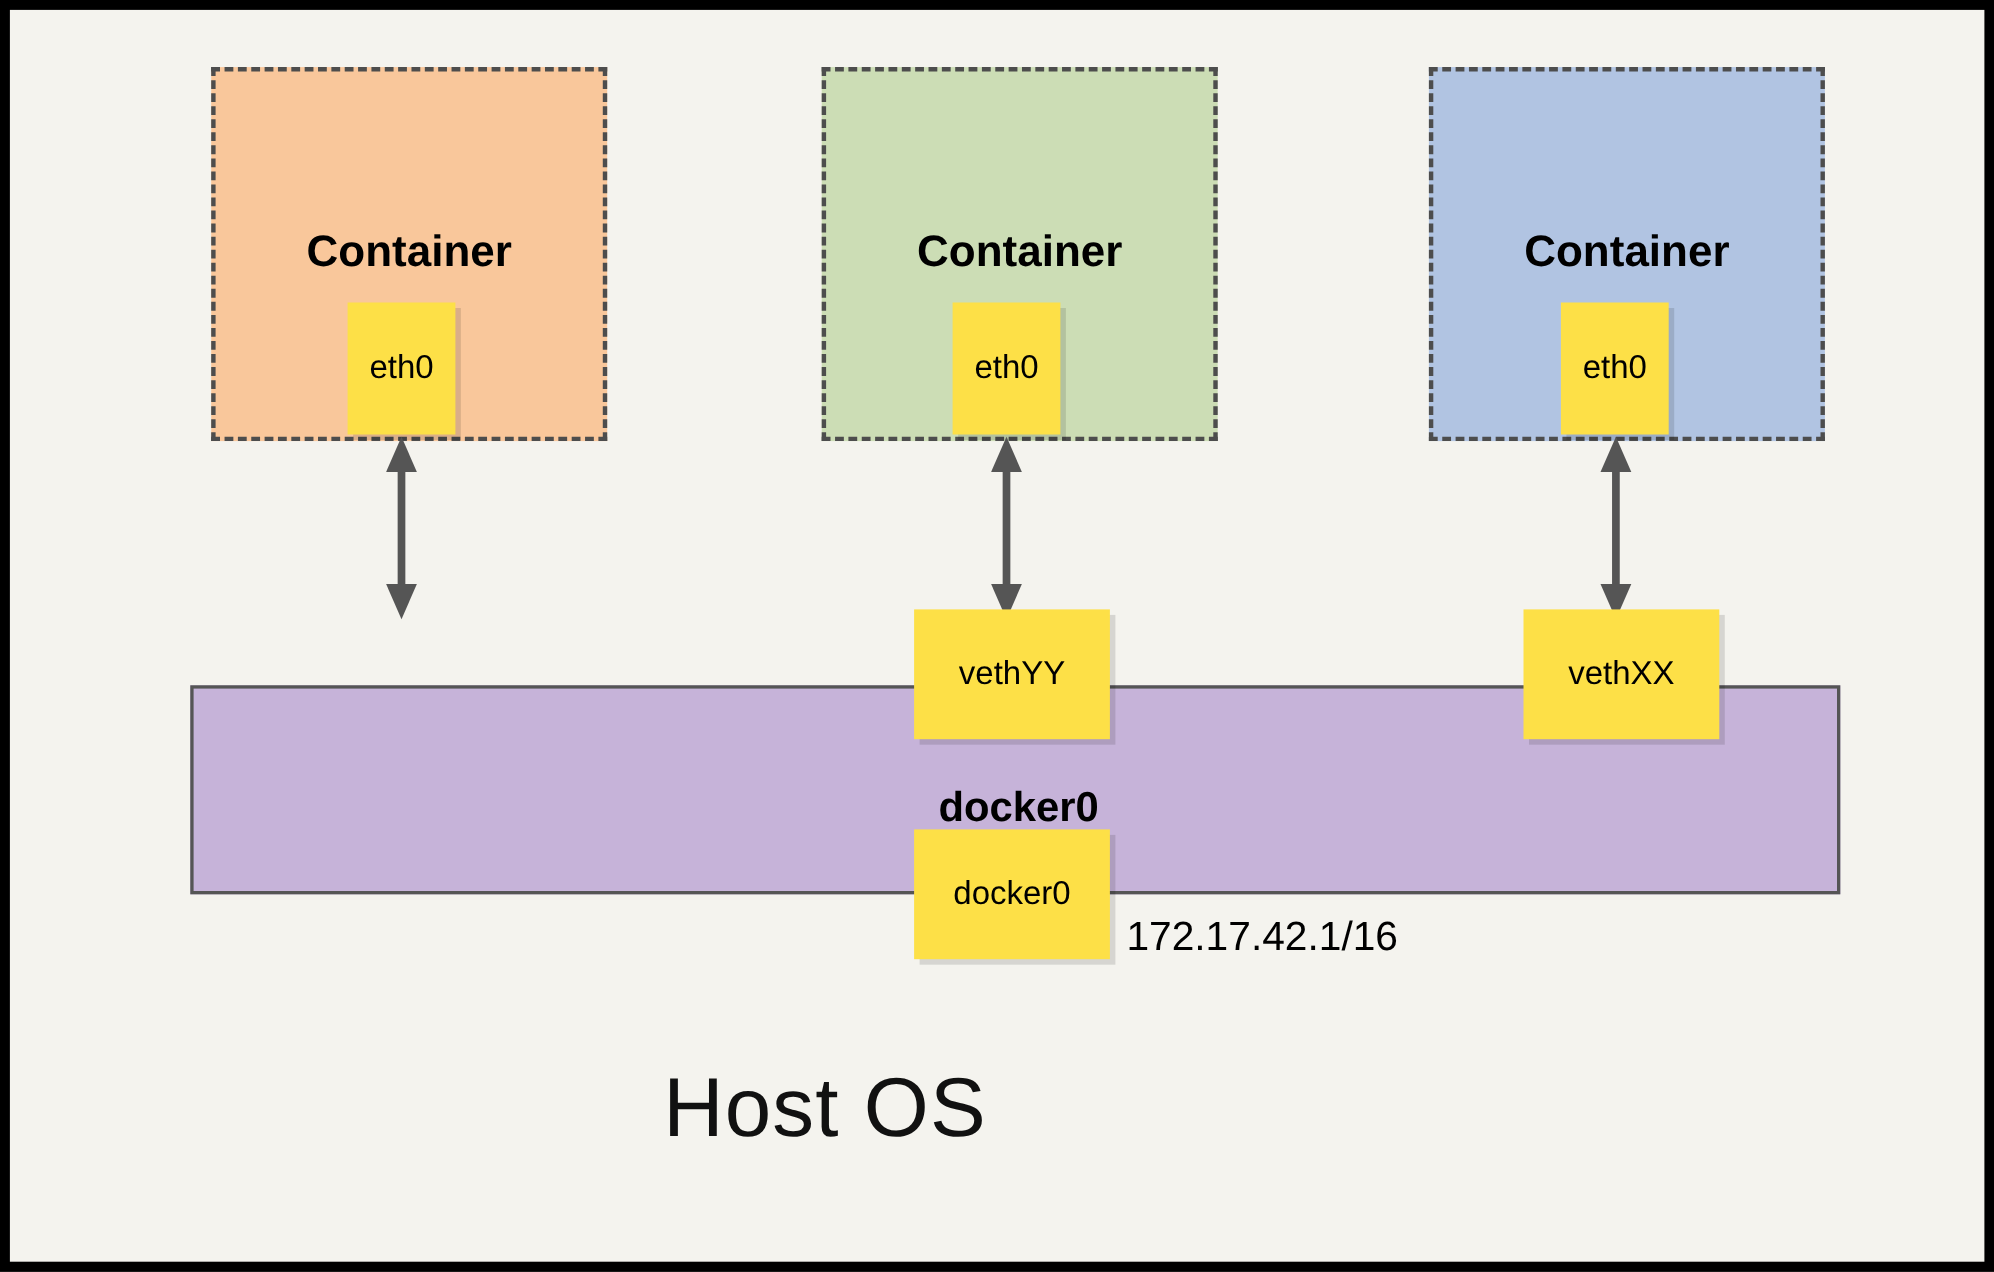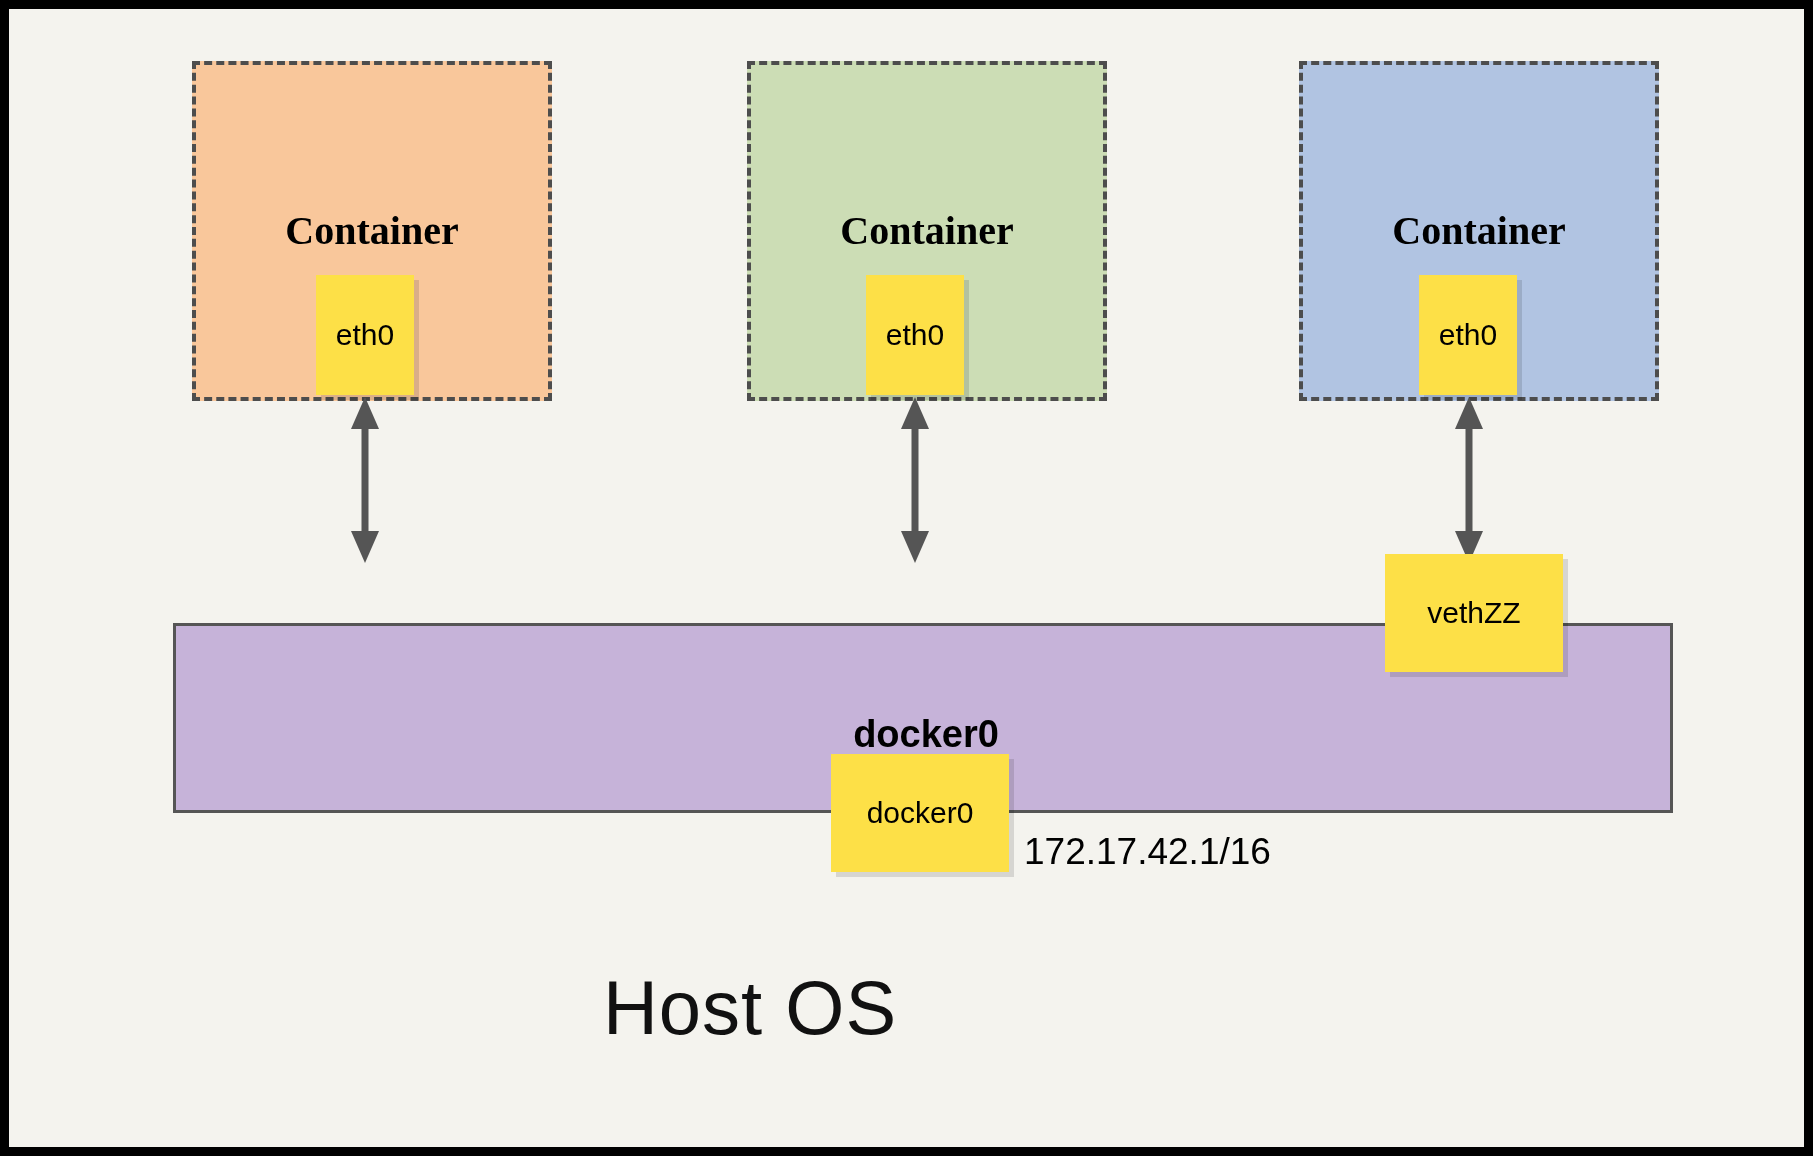--- a/index.html
+++ b/index.html
@@ -33,21 +33,20 @@
     box-sizing: border-box;
   }
 
   
   .container-box {
     position: absolute;
     box-sizing: border-box;
     border: 4px dashed #4d4d4d;
     top: 52px;
     height: 340px;
-    font-family: Liberation Serif, serif;
   }
   .container-title {
     position: absolute;
     top: 142px;
     left: 0;
     width: 100%;
     text-align: center;
     font-size: 40px;
     font-weight: bold;
     color: #000000;
@@ -179,21 +178,22 @@
     <svg class="arrow-svg" id="arrow-3" viewBox="0 0 60 170">
       <line x1="30" y1="24" x2="30" y2="146" stroke="#555555" stroke-width="7"></line>
       <polygon points="30,2 16,34 44,34" fill="#555555"></polygon>
       <polygon points="30,168 16,136 44,136" fill="#555555"></polygon>
     </svg>
 
     <div id="bridge-bar">
       <div id="bridge-label">docker0</div>
     </div>
 
-    <div class="chip veth-chip" id="veth-3">vethZZ</div>
+    <div class="chip veth-chip" id="veth-2">vethYY</div>
+    <div class="chip veth-chip" id="veth-3">vethXX</div>
 
     <div class="chip" id="docker0-chip">docker0</div>
 
     <div id="ip-label">172.17.42.1/16</div>
 
     <div id="host-os">Host OS</div>
 
   </div>
 </div>
 

